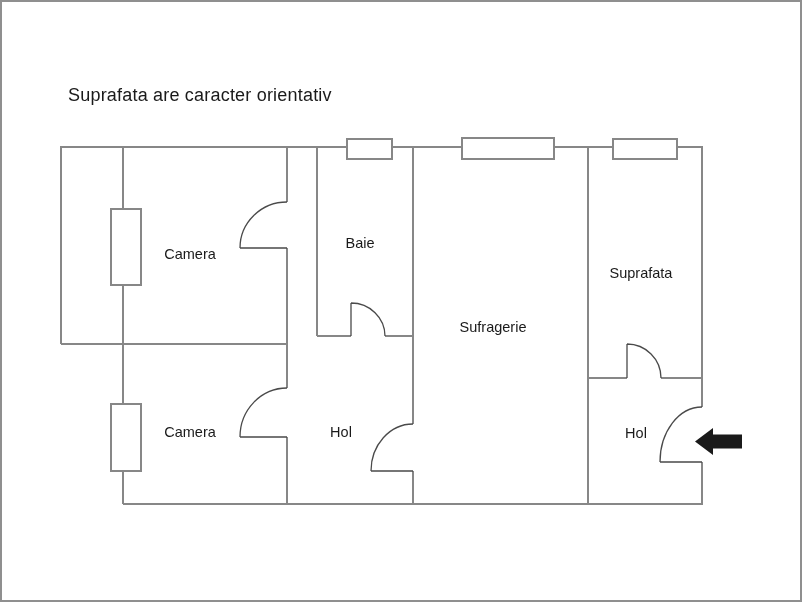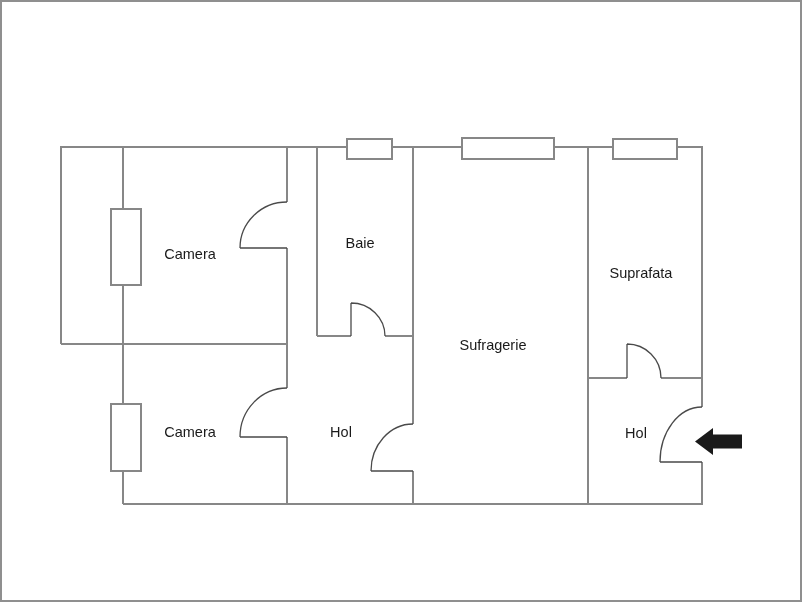--- a/index.html
+++ b/index.html
@@ -27,31 +27,32 @@
   }
   .room-label{
     position:absolute;
     transform:translate(-50%,-50%);
     font-size:14.5px;
     color:#1a1a1a;
     white-space:nowrap;
   }
   .lbl-camera-1{left:190px;top:254px;}
   .lbl-baie{left:360px;top:243px;}
-  .lbl-sufragerie{left:493px;top:345px;}
+  .lbl-sufragerie{left:493px;top:327px;}
   .lbl-bucatarie{left:641px;top:273px;}
   .lbl-camera-2{left:190px;top:432px;}
   .lbl-hol-1{left:341px;top:432px;}
   .lbl-hol-2{left:636px;top:433px;}
 </style>
 </head>
 <body>
 
 <div class="canvas">
 
+  <div class="title">Suprafata are caracter orientativ</div>
 
   <svg class="plan-svg" width="802" height="602" viewBox="0 0 802 602">
 
     <g stroke="#878787" stroke-width="2" fill="none" shape-rendering="crispEdges">
 
       <path d="M61,147 H702"></path>
 
       <path d="M702,146 V407 M702,462 V505"></path>
 
       <path d="M123,504 H703"></path>

